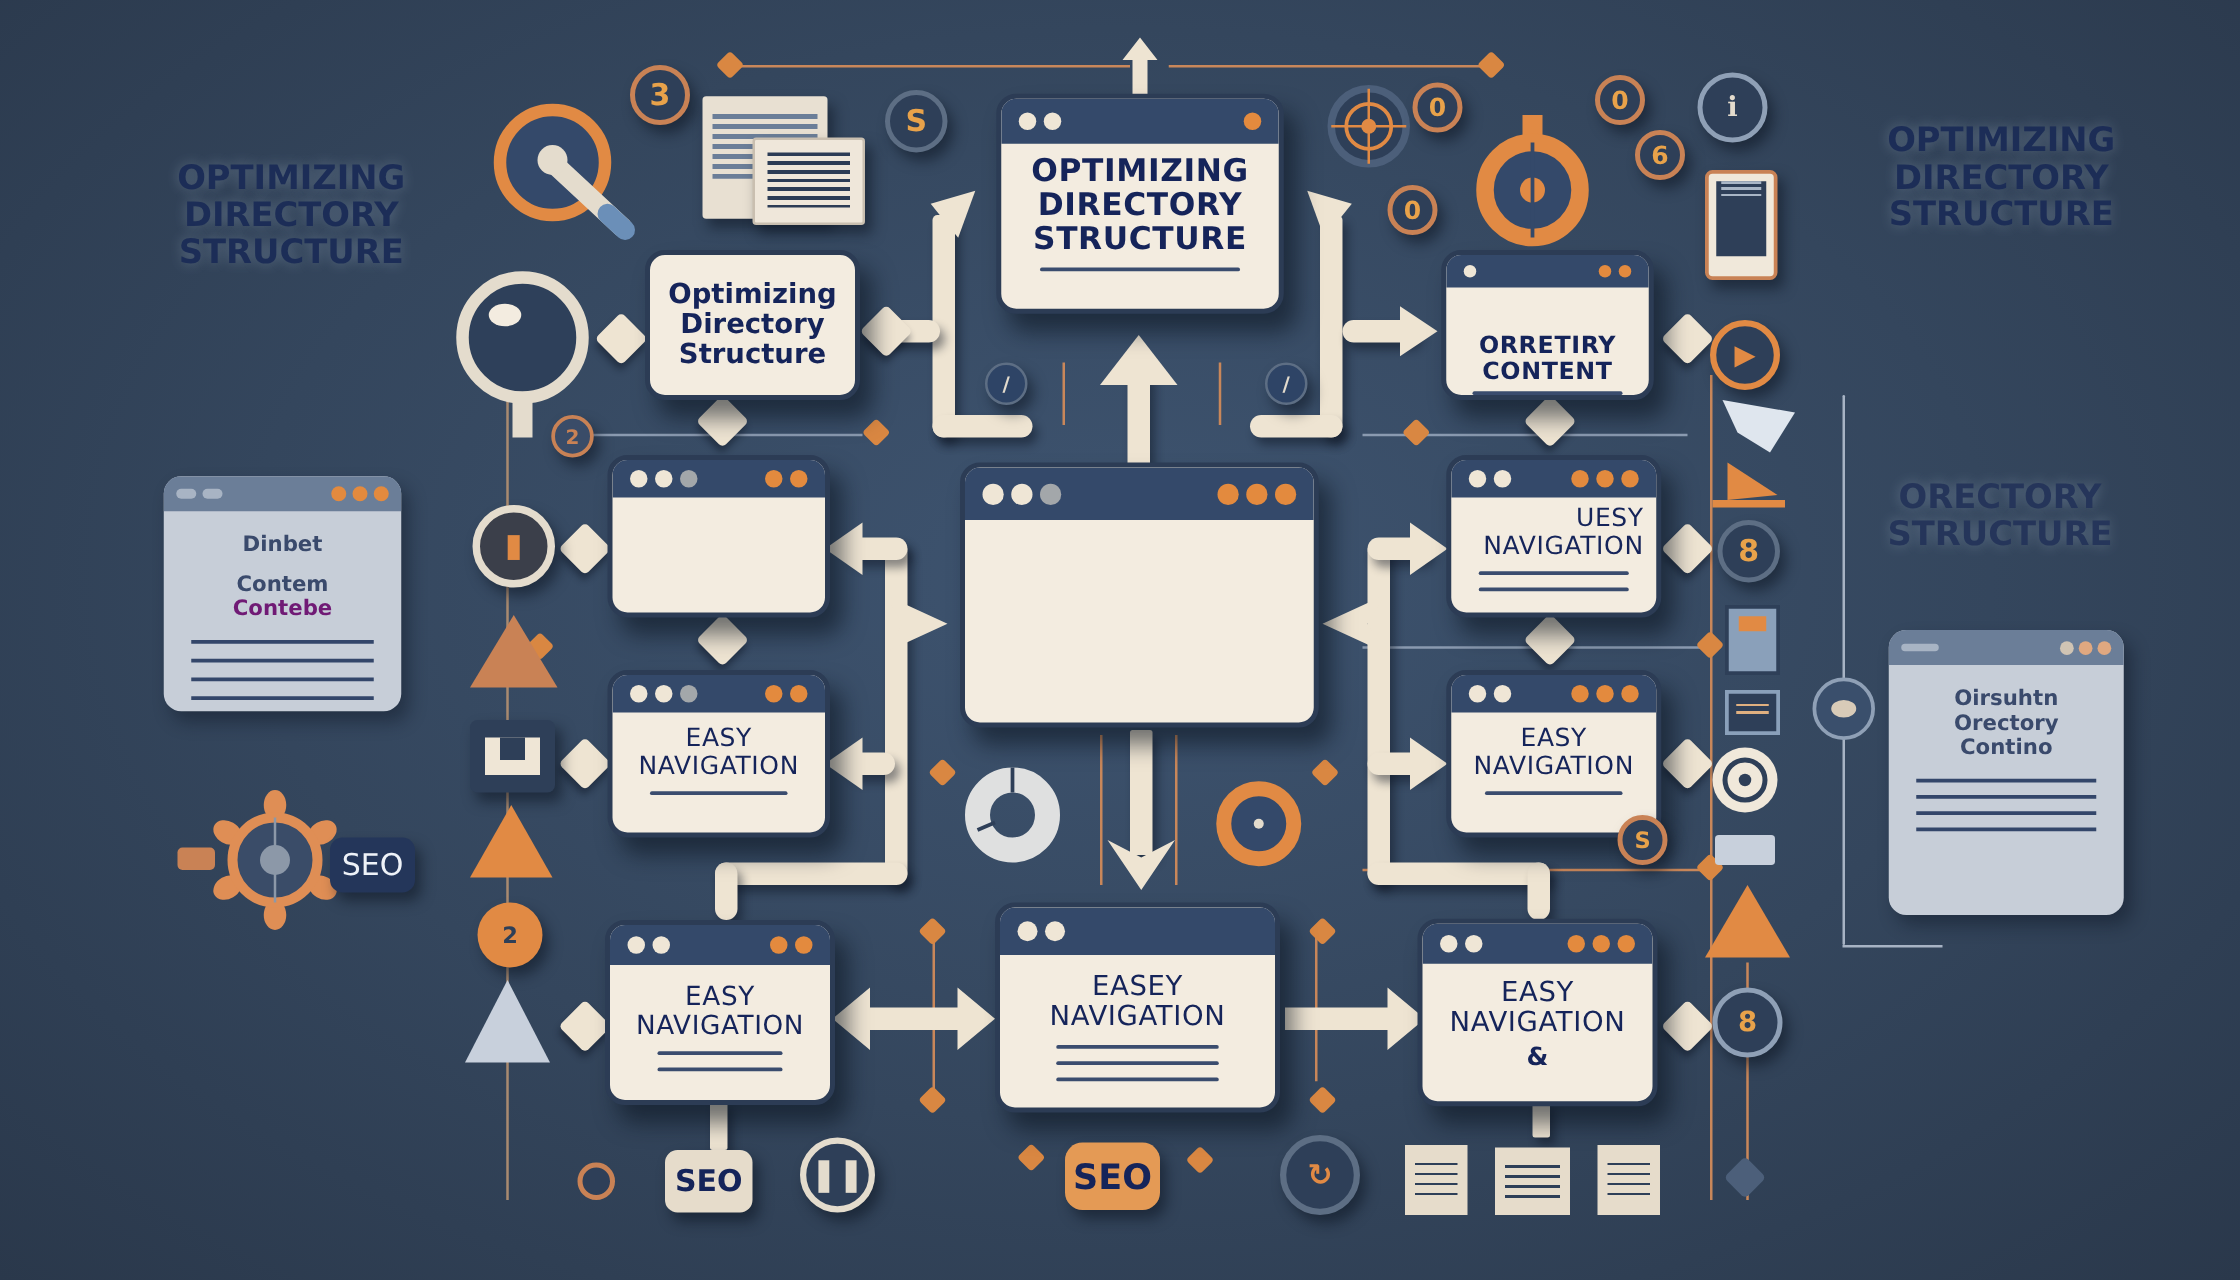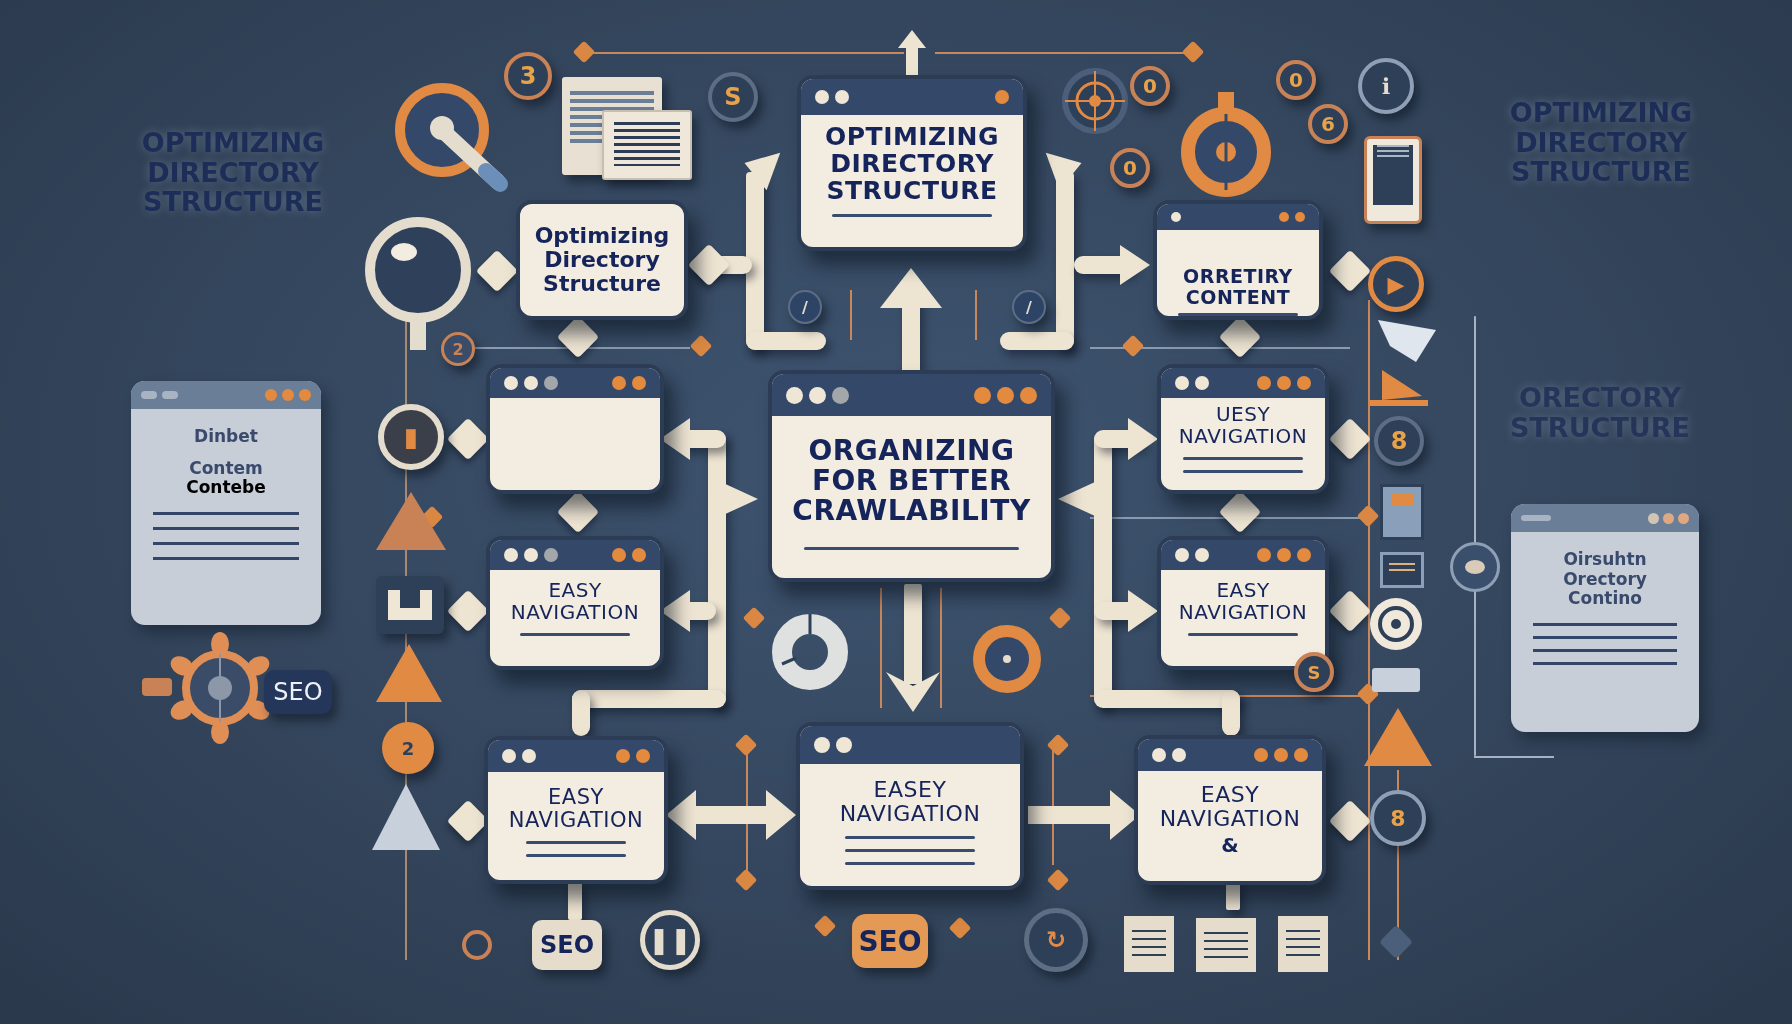--- a/index.html
+++ b/index.html
@@ -95,35 +95,35 @@
     font-weight: bold; color: #15245a;
     box-shadow: 5px 7px 10px rgba(10,18,30,0.5);
   }
   svg { position: absolute; overflow: visible; }
 </style>
 </head>
 <body>
 
 <div class="ghost-title" style="left:128px; top:128px; width:210px; font-size:27px;">Optimizing Directory Structure</div>
 
-<div class="ghost-card" style="left:131px; top:381px; width:190px; height:244px;">
+<div class="ghost-card" style="left:131px; top:381px; width:190px; height:188px;">
   <div class="bar">
       <div style="display:flex;gap:5px">
         <span style="width:16px;height:8px;border-radius:4px;background:#a8b4c4;display:inline-block"></span>
         <span style="width:16px;height:8px;border-radius:4px;background:#a8b4c4;display:inline-block"></span>
       </div>
       <div style="display:flex;gap:5px">
         <span class="dot o" style="width:12px;height:12px;border-radius:50%;display:inline-block"></span>
         <span class="dot o" style="width:12px;height:12px;border-radius:50%;display:inline-block"></span>
         <span class="dot o" style="width:12px;height:12px;border-radius:50%;display:inline-block"></span>
       </div>
     </div>
   <div class="t">Dinbet</div>
   <div class="t" style="margin-top:12px">Contem</div>
-  <div class="t" style="margin-top:0;color:#000000">Contebe</div>
+  <div class="t" style="margin-top:0;color:#701a75">Contebe</div>
   <div class="l"></div>
     <div class="l" style="margin-top:12px"></div>
     <div class="l" style="margin-top:12px"></div>
     <div class="l" style="margin-top:12px"></div>
 </div>
 
 <svg style="left:140px; top:628px;" width="150" height="120" viewBox="0 0 150 120">
   <rect x="2" y="50" width="30" height="18" rx="4" fill="#c98255"></rect>
   <g transform="translate(80,60)">
     <g fill="#df8e55">
@@ -389,40 +389,36 @@
         <span class="dot w" style="width:17px;height:17px"></span>
         <span class="dot w" style="width:17px;height:17px"></span>
         <span class="dot w" style="width:17px;height:17px;opacity:.6"></span>
       </div>
       <div class="dots">
         <span class="dot o" style="width:17px;height:17px"></span>
         <span class="dot o" style="width:17px;height:17px"></span>
         <span class="dot o" style="width:17px;height:17px"></span>
       </div>
     </div>
-  <div class="body" style="padding-top:20px">
-      <div class="title" style="font-size:28px;">Organizing for Better Crawlability</div>
-      <div class="line" style="width:215px;margin-top:20px"></div>
-    </div>
 </div>
 
 <div class="win" style="left:1157px; top:364px; width:172px; height:130px;">
   <div class="bar" style="height:30px">
       <div class="dots">
         <span class="dot w"></span>
         <span class="dot w"></span>
       </div>
       <div class="dots">
         <span class="dot o"></span>
         <span class="dot o"></span>
         <span class="dot o"></span>
       </div>
     </div>
   <div class="body" style="padding-top:6px">
-      <div class="title" style="font-size:20px;font-weight:normal;">Uesy Navigation</div>
+      <div class="title" style="font-size:20px;font-weight:normal;text-align:right;">Uesy Navigation</div>
       <div class="line" style="width:120px"></div>
       <div class="line" style="width:120px;margin-top:10px"></div>
     </div>
 </div>
 
 <div class="win" style="left:486px; top:536px; width:178px; height:134px;">
   <div class="bar" style="height:30px">
       <div class="dots">
         <span class="dot w"></span>
         <span class="dot w"></span>

